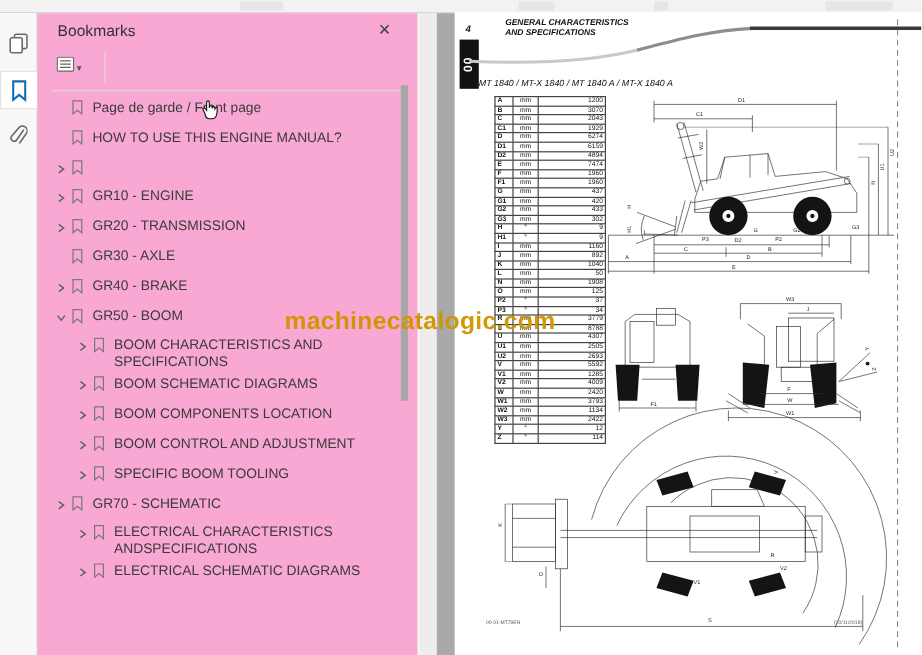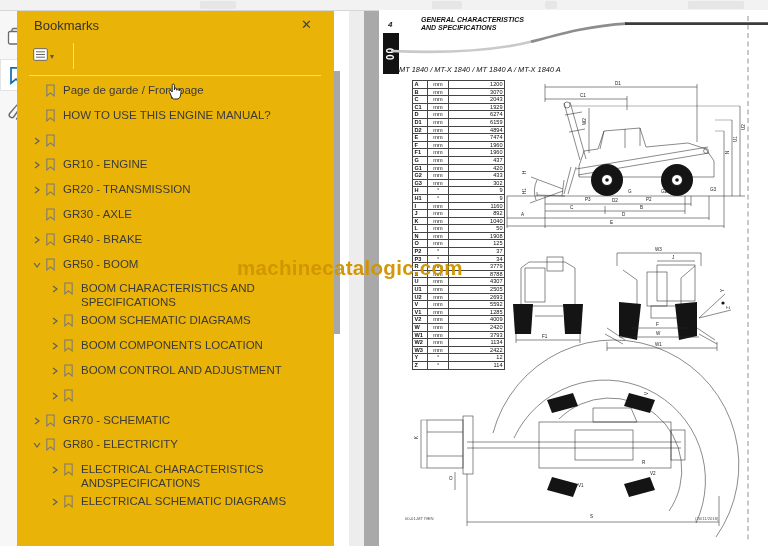--- a/index.html
+++ b/index.html
@@ -7,21 +7,21 @@
        font-family:"Liberation Sans",sans-serif;-webkit-font-smoothing:antialiased;}
   #app{position:absolute;inset:0;}
   
   #topstrip{position:absolute;left:0;top:0;width:768px;height:10px;background:#f2f2f2;border-bottom:1px solid #d6d6d6;}
   .tbtn{position:absolute;top:1px;height:8px;background:#e6e6e6;border-radius:2px;}
   
   #rail{position:absolute;left:0;top:11px;width:30px;height:535px;background:#f7f7f7;border-right:1px solid #e3e3e3;}
   .rail-btn{position:absolute;left:0;width:30px;height:30px;display:flex;align-items:center;justify-content:center;cursor:pointer;}
   .rail-btn.active{background:#fff;border:1px solid #e3e3e3;border-right:none;left:0;width:30px;}
   
-  #panel{position:absolute;left:17px;top:11px;width:317px;height:535px;background:#eab308;}
+  #panel{position:absolute;left:31px;top:11px;width:317px;height:535px;background:#f9a8d4;}
   #panel-header{position:absolute;left:0;top:0;width:100%;height:30px;}
   #panel-title{position:absolute;left:17px;top:7px;font-size:13px;color:#333;}
   #panel-close{position:absolute;right:22px;top:6px;font-size:13px;color:#444;cursor:pointer;}
   #panel-toolbar{position:absolute;left:0;top:30px;width:100%;height:32px;}
   #opts-btn{position:absolute;left:16px;top:4px;width:30px;height:22px;display:flex;align-items:center;gap:2px;cursor:pointer;}
   #opts-caret{font-size:8px;color:#555;}
   .vsep{position:absolute;left:56px;top:2px;width:1px;height:26px;background:#dcdcdc;}
   #panel-divider{position:absolute;left:12px;top:64px;width:292px;height:1px;background:#d9d9d9;}
   #bookmark-list{position:absolute;left:0;top:68px;width:302px;}
   .bm-row{display:flex;align-items:flex-start;min-height:24.8px;box-sizing:border-box;padding-top:4px;cursor:pointer;}
@@ -233,42 +233,32 @@
         </div>
         <div class="bm-row d1">
           <span class="chev">
             <svg viewBox="0 0 8 8" width="8" height="8">
               <polyline points="2,1 6,4 2,7" fill="none" stroke="#5f5f5f" stroke-width="1.2"></polyline>
             </svg>
           </span>
           <span class="bm-ico"><svg viewBox="0 0 12 14" width="11" height="13">
               <path d="M2 1h8v12L6 9.6 2 13z" fill="none" stroke="#787878" stroke-width="1.1"></path>
             </svg></span>
+          <span class="bm-label">SPECIFIC BOOM TOOLING</span>
         </div>
         <div class="bm-row d0">
           <span class="chev">
             <svg viewBox="0 0 8 8" width="8" height="8">
               <polyline points="2,1 6,4 2,7" fill="none" stroke="#5f5f5f" stroke-width="1.2"></polyline>
             </svg>
           </span>
           <span class="bm-ico"><svg viewBox="0 0 12 14" width="11" height="13">
               <path d="M2 1h8v12L6 9.6 2 13z" fill="none" stroke="#787878" stroke-width="1.1"></path>
             </svg></span>
           <span class="bm-label">GR70 -  SCHEMATIC</span>
-        </div>
-        <div class="bm-row d0">
-          <span class="chev" style="transform: rotate(90deg);">
-            <svg viewBox="0 0 8 8" width="8" height="8">
-              <polyline points="2,1 6,4 2,7" fill="none" stroke="#5f5f5f" stroke-width="1.2"></polyline>
-            </svg>
-          </span>
-          <span class="bm-ico"><svg viewBox="0 0 12 14" width="11" height="13">
-              <path d="M2 1h8v12L6 9.6 2 13z" fill="none" stroke="#787878" stroke-width="1.1"></path>
-            </svg></span>
-          <span class="bm-label">GR80 -  ELECTRICITY</span>
         </div>
         <div class="bm-row d1">
           <span class="chev">
             <svg viewBox="0 0 8 8" width="8" height="8">
               <polyline points="2,1 6,4 2,7" fill="none" stroke="#5f5f5f" stroke-width="1.2"></polyline>
             </svg>
           </span>
           <span class="bm-ico"><svg viewBox="0 0 12 14" width="11" height="13">
               <path d="M2 1h8v12L6 9.6 2 13z" fill="none" stroke="#787878" stroke-width="1.1"></path>
             </svg></span>

